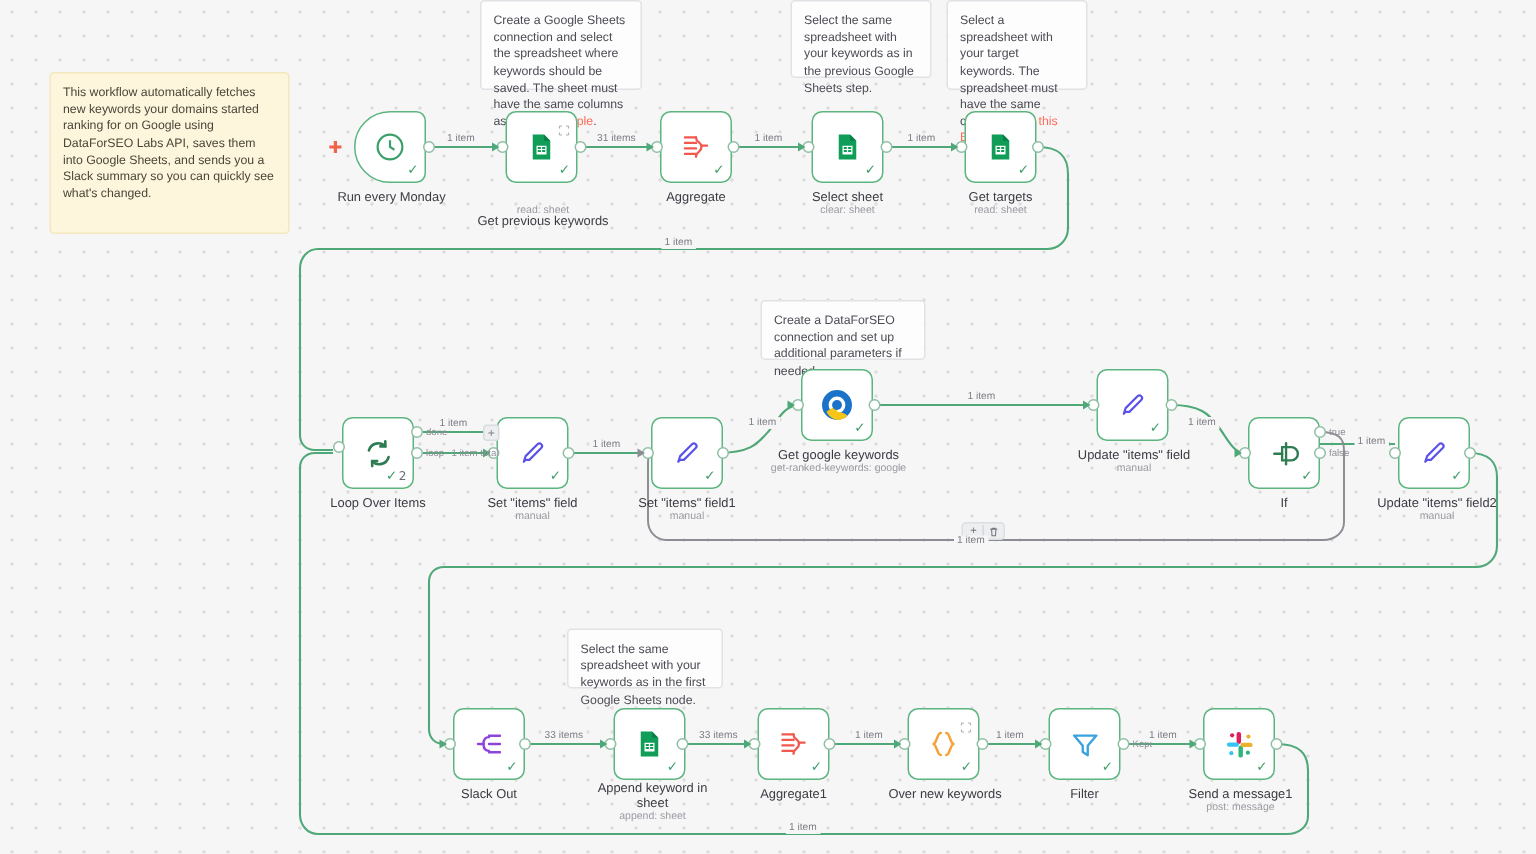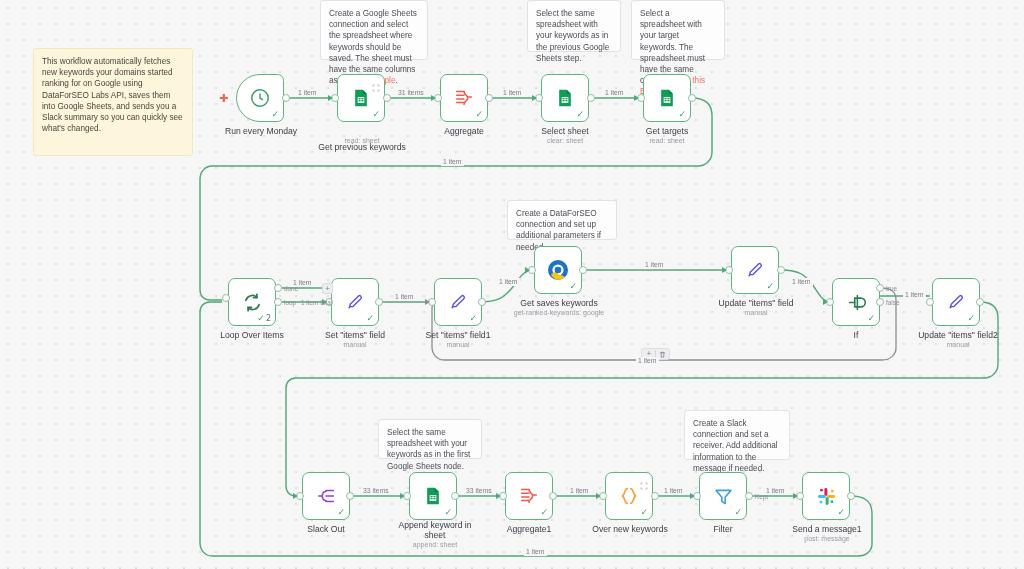--- a/index.html
+++ b/index.html
@@ -190,23 +190,20 @@
   </div>
 
   <div class="sticky" style="left:507px;top:200px;width:110px;height:40px;">
     <span>Create a DataForSEO connection and set up additional parameters if needed.</span>
   </div>
 
   <div class="sticky" style="left:378px;top:419px;width:104px;height:40px;">
     <span>Select the same spreadsheet with your keywords as in the first Google Sheets node.</span>
   </div>
 
-  <div class="sticky" style="left:684px;top:410px;width:106px;height:50px;">
-    <span>Create a Slack connection and set a receiver. Add additional information to the message if needed.</span>
-  </div>
 
   <div style="position:absolute;left:219px;top:93px;color:#f0654a;font-size:11px;line-height:11px;font-family:'DejaVu Sans',sans-serif;">✚</div>
 
   <div class="node trigger" style="left:236px;top:74px;">
     <span class="glyph">
       <svg width="22" height="22" viewBox="0 0 24 24" fill="none" stroke="#3aa06a" stroke-width="1.6">
         <circle cx="12" cy="12" r="9"></circle>
           <path d="M12 7v5l3.2 2"></path>
       </svg>
     </span>
@@ -340,21 +337,21 @@
   <div class="node" style="left:534px;top:246px;">
     <span class="glyph">
       <svg width="24" height="24" viewBox="0 0 24 24">
         <path d="M12 2a10 10 0 1 0 0 20 10 10 0 0 0 0-20zm0 4.4a5.6 5.6 0 1 1 0 11.2 5.6 5.6 0 0 1 0-11.2z" fill="#1a73c8"></path>
         <path d="M12 13.6a9.9 9.9 0 0 0-7 2.9A10 10 0 0 0 12 22a10 10 0 0 0 7-2.9c-.2-.2-3-2.6-7-2.6z" fill="#f5c518"></path>
         <circle cx="12" cy="12" r="3.3" fill="#1a73c8"></circle>
       </svg>
     </span>
     <span class="tick">✓</span>
   </div>
-  <div class="nlabel" style="left:503px;top:298px;width:112px;">Get saves keywords</div>
+  <div class="nlabel" style="left:503px;top:298px;width:112px;">Get google keywords</div>
   <div class="nsub" style="left:495px;top:308px;width:128px;">get-ranked-keywords: google</div>
 
   <div class="node" style="left:731px;top:246px;">
     <span class="glyph">
       <svg width="20" height="20" viewBox="0 0 24 24" fill="none" stroke="#5b53e8" stroke-width="1.7" stroke-linejoin="round">
         <path d="M6.5 17.5L5 19l1.5-4.5L16 5a2 2 0 0 1 3 3L9.5 17.5z"></path>
       </svg>
     </span>
     <span class="tick">✓</span>
   </div>

